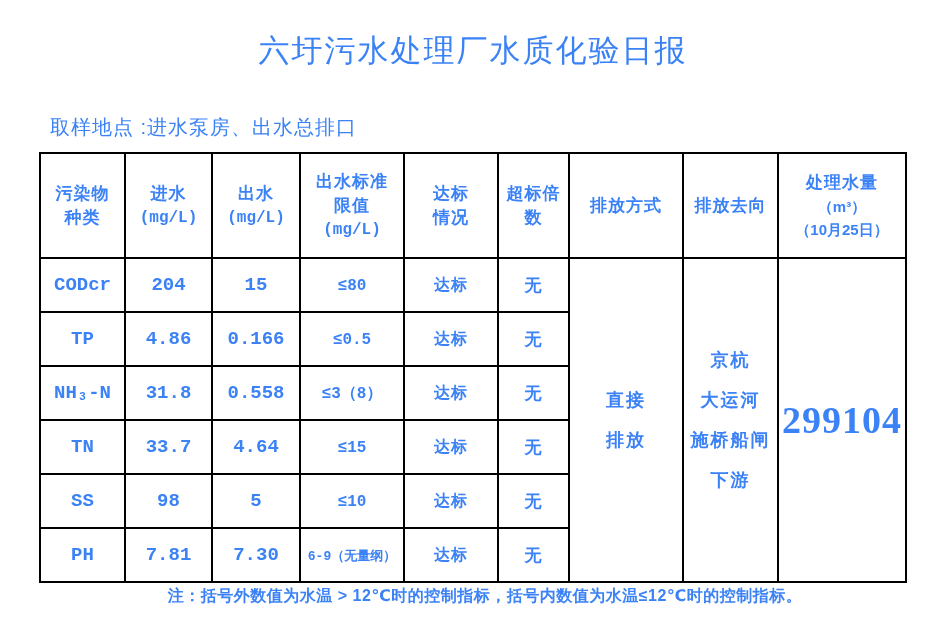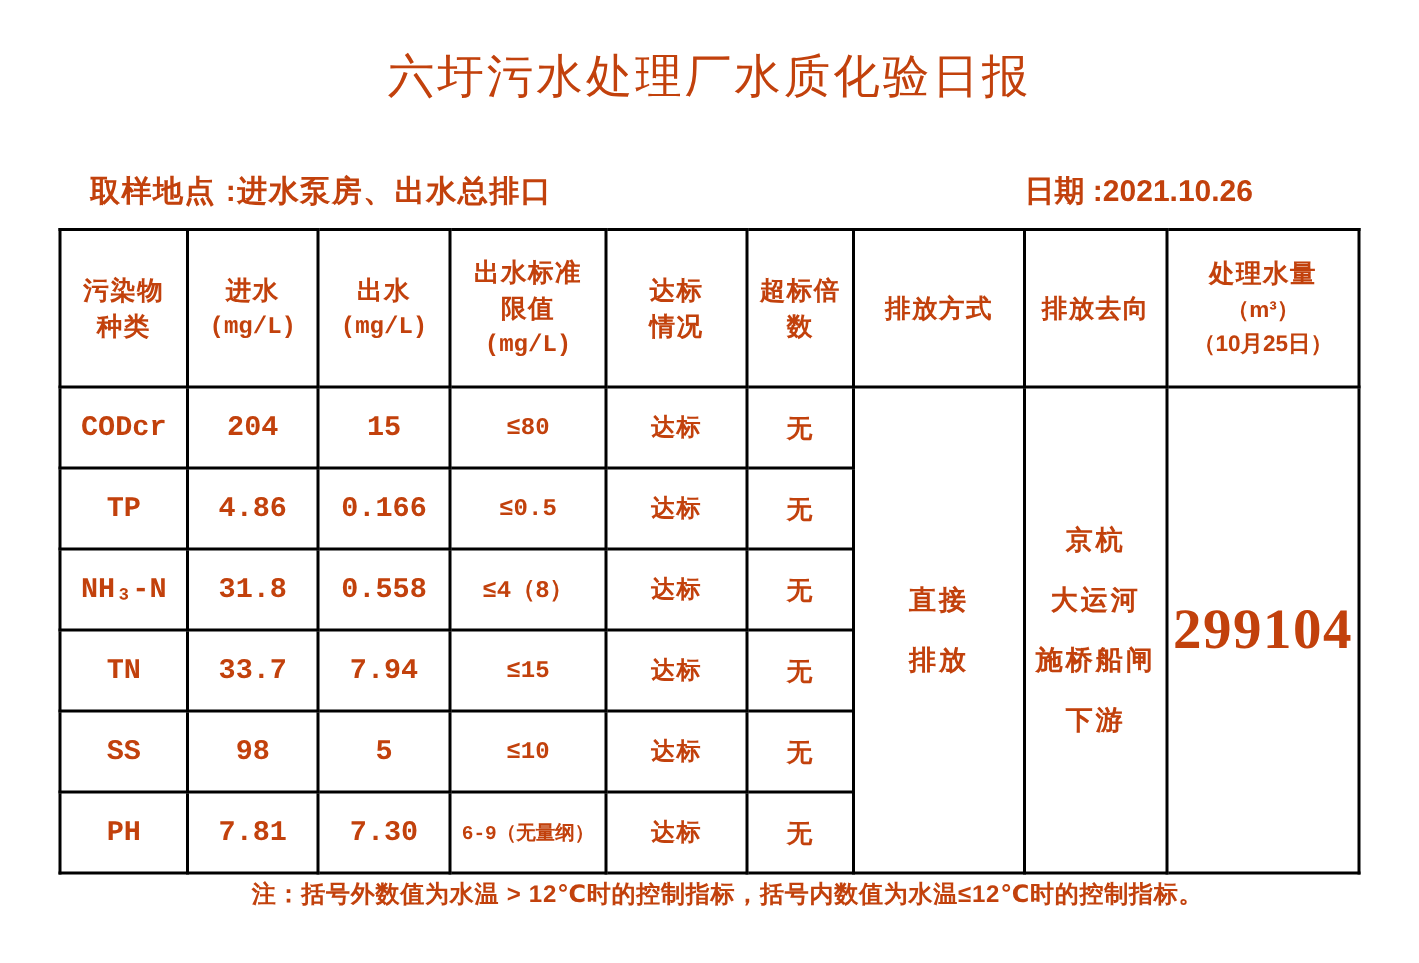--- a/index.html
+++ b/index.html
@@ -1,33 +1,33 @@
 <!DOCTYPE html>
 <html><head>
 <meta charset="utf-8">
 <style>
   * { margin:0; padding:0; box-sizing:border-box; }
   html,body { background:#ffffff; }
   .page {
     position:relative;
     width:946px; height:642px;
     background:#ffffff;
-    color:#c2410c;
+    color:#3b82f6;
     font-family:"Liberation Sans","DejaVu Sans",sans-serif;
     overflow:hidden;
   }
   .report-title {
     position:absolute; top:30px; left:0; width:100%;
     text-align:center;
     font-family:"Liberation Serif","DejaVu Serif",serif;
     font-size:31px; font-weight:normal; letter-spacing:2px;
   }
   .meta-sampling {
-    position:absolute; left:60px; top:114px;
-    font-size:20px; font-weight:bold; letter-spacing:1px;
+    position:absolute; left:50px; top:114px;
+    font-size:20px; font-weight:normal; letter-spacing:1px;
   }
   .meta-date {
     position:absolute; left:683px; top:114px;
     font-size:20px; font-weight:bold;
   }
   table.wq {
     position:absolute; left:39px; top:152px;
     width:866px;
     border-collapse:collapse; table-layout:fixed;
   }
@@ -64,21 +64,20 @@
   }
 </style>
 </head>
 <body>
 
 <div class="page">
 
   <div class="report-title">六圩污水处理厂水质化验日报</div>
 
   <div class="meta-sampling">取样地点 :进水泵房、出水总排口</div>
-  <div class="meta-date">日期 :2021.10.26</div>
 
   <table class="wq">
     <colgroup>
       <col style="width:85px">
         <col style="width:87px">
         <col style="width:88px">
       <col style="width:104px">
         <col style="width:94px">
         <col style="width:71px">
       <col style="width:114px">
@@ -152,29 +151,29 @@
       <td class="lat">0.166</td>
       <td class="limit-cell"><span class="limit">≤0.5</span></td>
       <td class="zh">达标</td>
       <td class="zh none-val">无</td>
     </tr>
 
     <tr class="data">
       <td class="lat">NH₃-N</td>
       <td class="lat">31.8</td>
       <td class="lat">0.558</td>
-      <td class="limit-cell"><span class="limit">≤4（8）</span></td>
+      <td class="limit-cell"><span class="limit">≤3（8）</span></td>
       <td class="zh">达标</td>
       <td class="zh none-val">无</td>
     </tr>
 
     <tr class="data">
       <td class="lat">TN</td>
       <td class="lat">33.7</td>
-      <td class="lat">7.94</td>
+      <td class="lat">4.64</td>
       <td class="limit-cell"><span class="limit">≤15</span></td>
       <td class="zh">达标</td>
       <td class="zh none-val">无</td>
     </tr>
 
     <tr class="data">
       <td class="lat">SS</td>
       <td class="lat">98</td>
       <td class="lat">5</td>
       <td class="limit-cell"><span class="limit">≤10</span></td>

